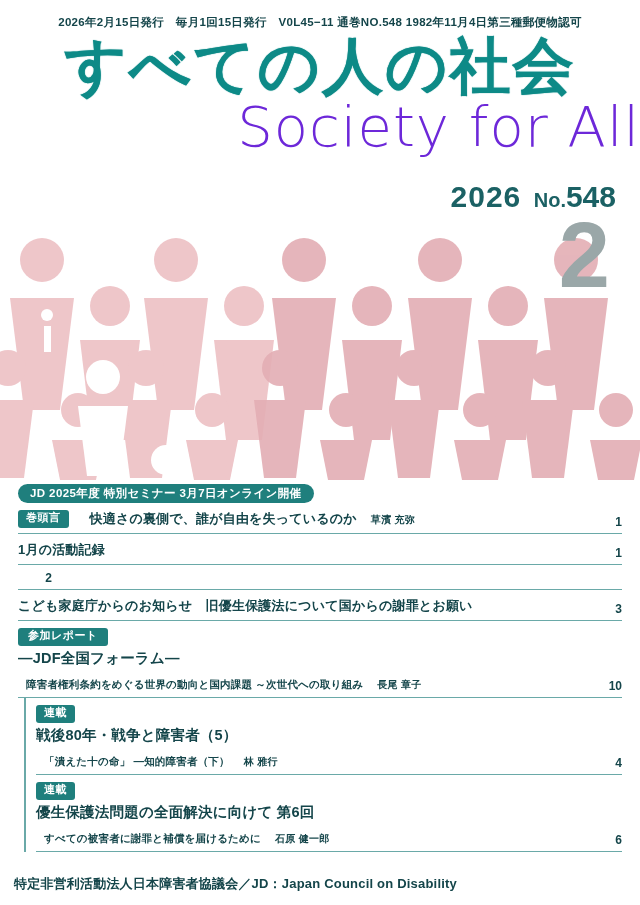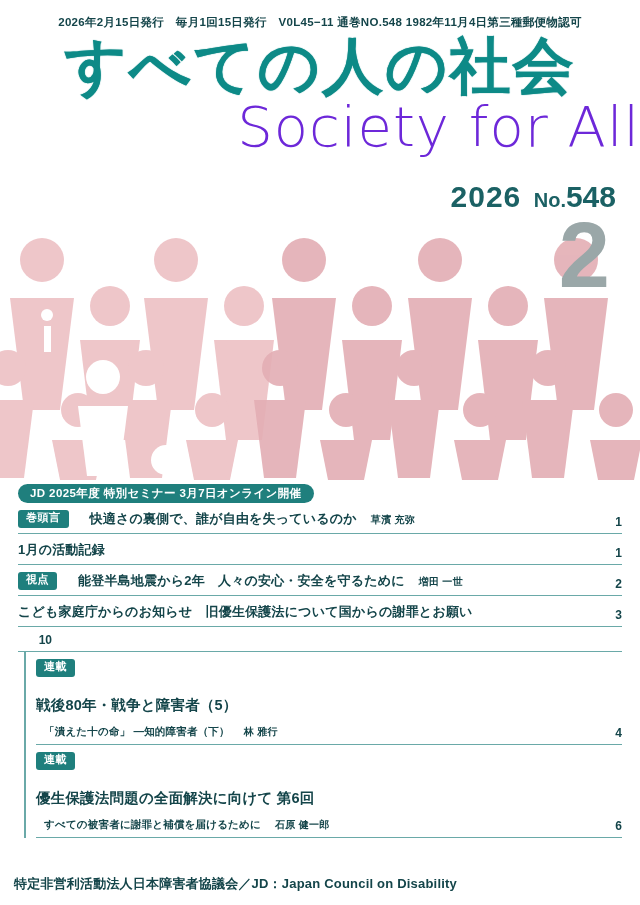--- a/index.html
+++ b/index.html
@@ -145,21 +145,20 @@
     font-family: Liberation Mono, monospace;
   }
   .tag.wide { padding: 2px 10px; }
 
   .ttl {
     font-size: 13px;
     font-weight: bold;
     color: #14454a;
     vertical-align: middle;
     letter-spacing: 0.2px;
-    margin-top: 16px;
   }
   .ttl.big { font-size: 14.5px; }
   .sub {
     font-size: 10.5px;
     color: #14454a;
     font-weight: bold;
     padding-left: 8px;
     letter-spacing: 0.2px;
   }
   .author {
@@ -320,35 +319,40 @@
   </div>
 
   <div class="row">
     <div class="row-main lineA">
       <span class="ttl">1月の活動記録</span>
     </div>
     <div class="row-page">1</div>
   </div>
 
   <div class="row">
-    <div class="row-main lineA">
-      <span class="tag">視点</span><span class="ttl">能登半島地震から2年　人々の安心・安全を守るために</span><span class="author">増田 一世</span>
-    </div>
     <div class="row-page">2</div>
   </div>
 
   <div class="row">
     <div class="row-main lineA">
       <span class="ttl">こども家庭庁からのお知らせ　旧優生保護法について国からの謝罪とお願い</span>
     </div>
     <div class="row-page">3</div>
   </div>
 
 
   <div class="row row-2line">
+    <div class="row-main">
+      <div class="lineA">
+        <span class="tag wide">参加レポート</span><span class="ttl big">―JDF全国フォーラム―</span>
+      </div>
+      <div class="lineB">
+        <span class="sub">障害者権利条約をめぐる世界の動向と国内課題 ～次世代への取り組み</span><span class="author">長尾 章子</span>
+      </div>
+    </div>
     <div class="row-page">10</div>
   </div>
 
   <div class="serial-wrap">
 
     <div class="row row-2line">
       <div class="row-main">
         <div class="lineA">
           <span class="tag">連載</span><span class="ttl big">戦後80年・戦争と障害者（5）</span>
         </div>

